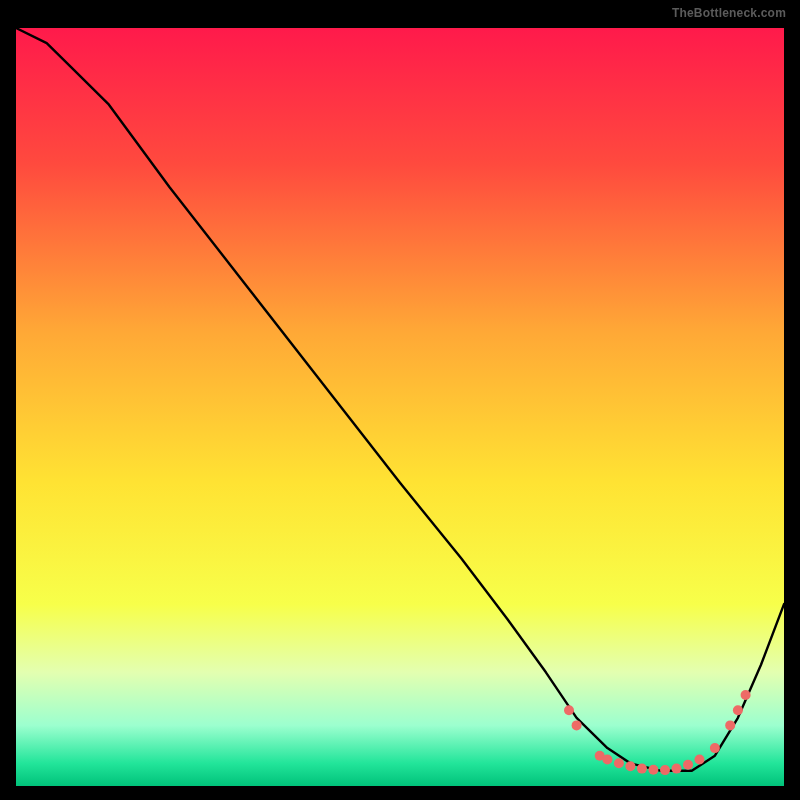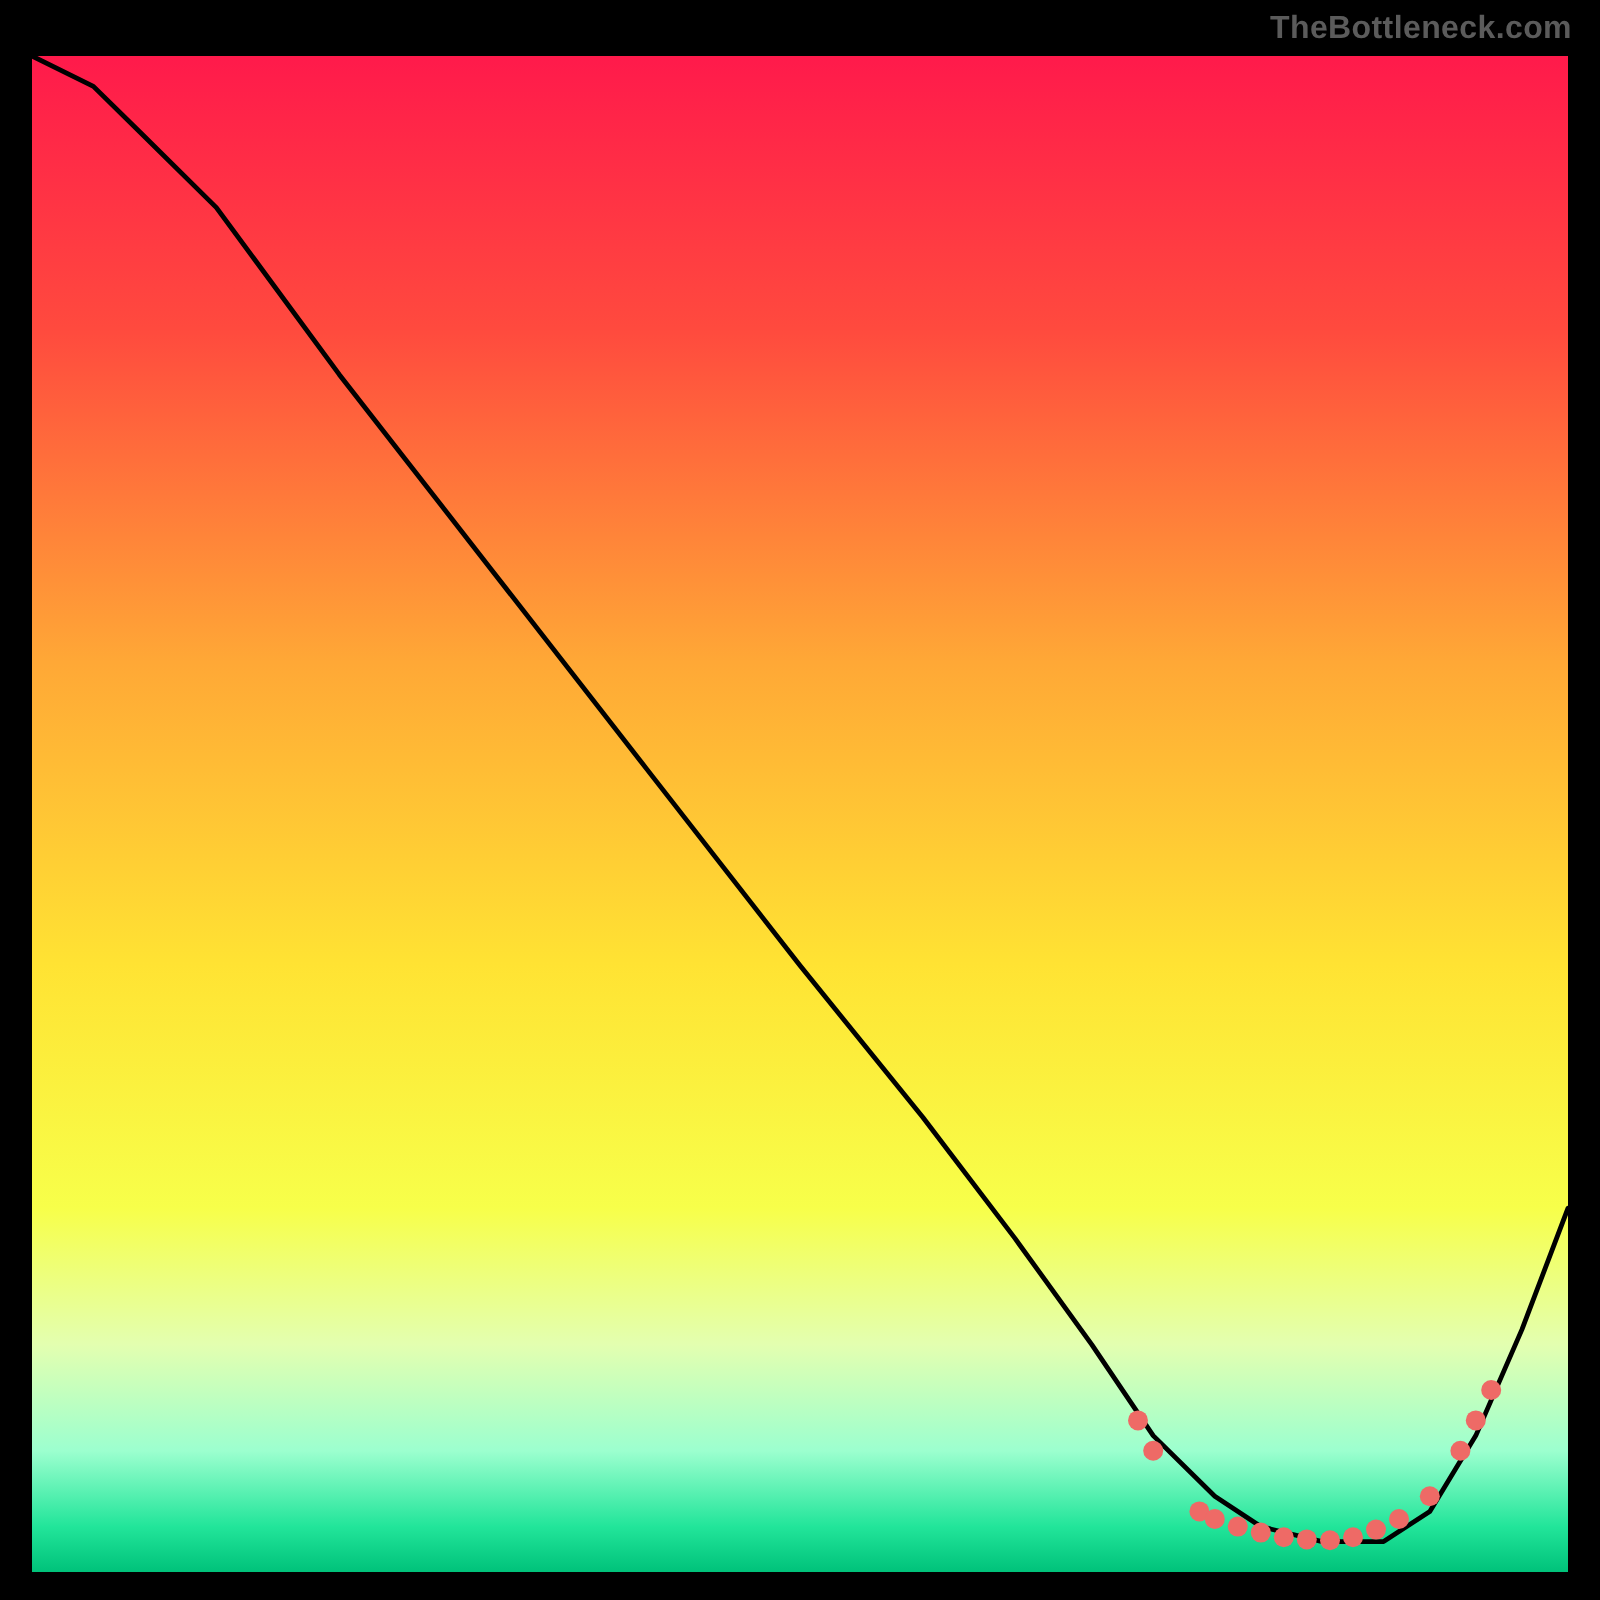--- a/index.html
+++ b/index.html
@@ -23,21 +23,21 @@
     position: absolute;
     left: 0;
     top: 0;
     width: 768px;
     height: 758px;
   }
   .watermark {
     position: absolute;
     top: 6px;
     right: 14px;
-    font-size: 16px;
+    font-size: 12px;
     font-weight: 600;
     color: #5b5b5b;
     letter-spacing: 0.2px;
   }
   svg { display: block; }
 </style>
 </head>
 <body>
 
 <div class="watermark">TheBottleneck.com</div>

